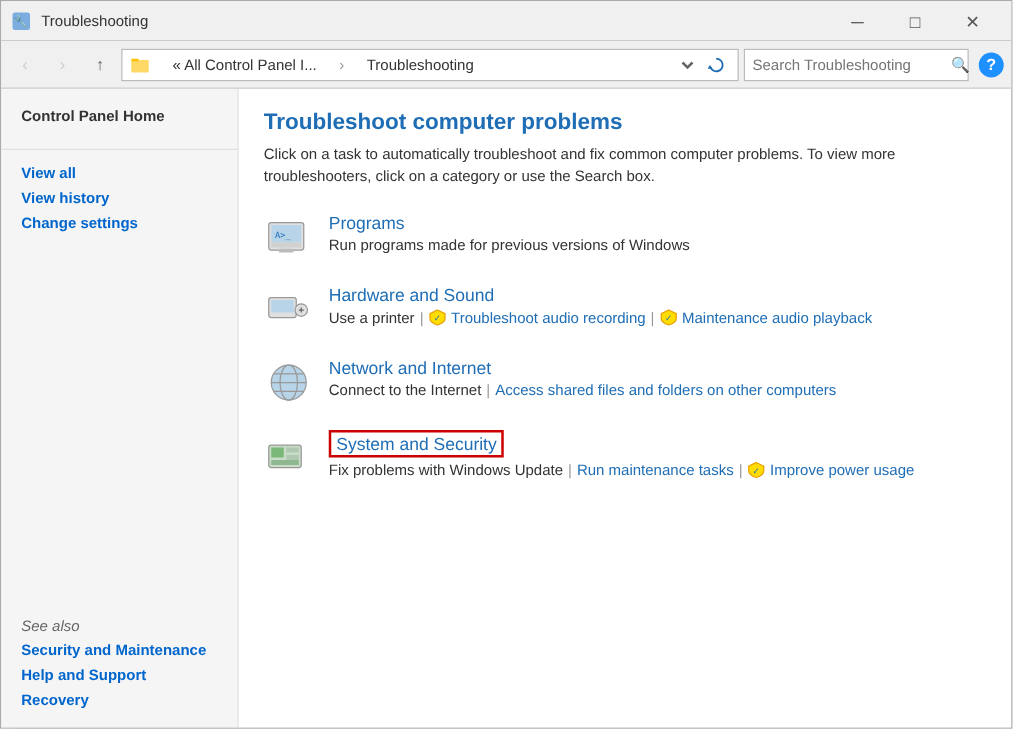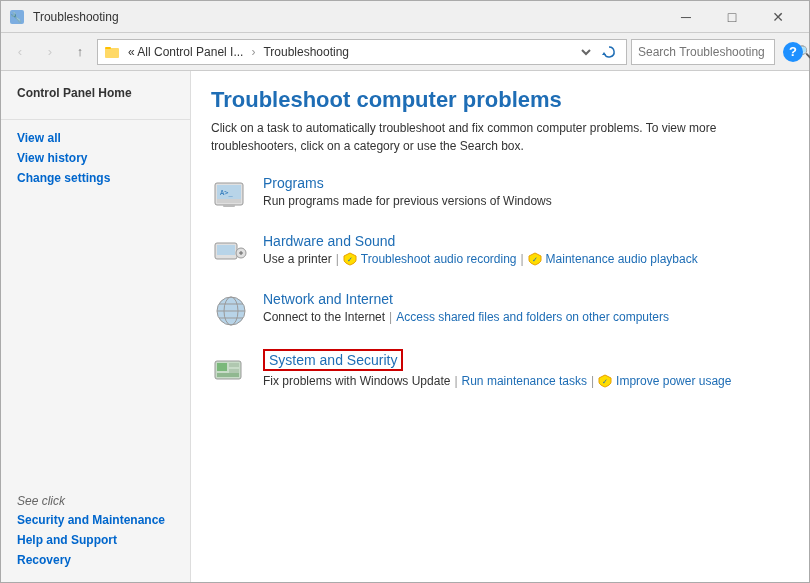--- a/index.html
+++ b/index.html
@@ -13,44 +13,44 @@
     .title-bar-icon { width: 16px; height: 16px; }
     .title-bar-title { font-size: 12px; color: #333; }
     .title-bar-controls { display: flex; gap: 0; }
     .title-btn { width: 46px; height: 32px; border: none; background: transparent; cursor: pointer; font-size: 14px; color: #555; display: flex; align-items: center; justify-content: center; }
 
     
     .address-bar { background: #f0f0f0; height: 38px; display: flex; align-items: center; padding: 0 6px; gap: 4px; border-bottom: 1px solid #ccc; }
     .nav-btn { width: 26px; height: 26px; border: 1px solid transparent; background: transparent; cursor: pointer; display: flex; align-items: center; justify-content: center; font-size: 13px; color: #666; border-radius: 2px; }
     .nav-btn.disabled { color: #ccc; cursor: default; }
     .address-box { flex: 1; height: 26px; border: 1px solid #bbb; background: #fff; display: flex; align-items: center; padding: 0 6px; font-size: 12px; color: #333; gap: 4px; }
-    .address-path { display: flex; align-items: center; gap: 8px; flex: 1; }
+    .address-path { display: flex; align-items: center; gap: 18px; flex: 1; }
     .address-separator { color: #999; }
     .address-link { color: #333; cursor: pointer; }
     .address-current { color: #333; }
     .address-refresh { width: 22px; height: 24px; border: none; background: transparent; cursor: pointer; display: flex; align-items: center; justify-content: center; font-size: 12px; color: #555; }
-    .search-box { width: 144px; height: 26px; border: 1px solid #bbb; background: #fff; display: flex; align-items: center; padding: 0 6px; gap: 4px; }
+    .search-box { width: 180px; height: 26px; border: 1px solid #bbb; background: #fff; display: flex; align-items: center; padding: 0 6px; gap: 4px; }
     .search-box input { border: none; outline: none; flex: 1; font-size: 12px; color: #999; background: transparent; }
     .search-icon { color: #999; font-size: 12px; }
 
     
     .help-circle { width: 20px; height: 20px; background: #1e90ff; border-radius: 50%; color: white; font-size: 13px; font-weight: bold; display: flex; align-items: center; justify-content: center; cursor: pointer; margin-left: 4px; }
 
     
     .main { display: flex; flex: 1; overflow: hidden; }
 
     
     .sidebar { width: 190px; min-width: 190px; background: #f5f5f5; border-right: 1px solid #ddd; padding: 12px 0; display: flex; flex-direction: column; }
     .sidebar-link { padding: 3px 16px; color: #0066cc; font-size: 12px; cursor: pointer; text-decoration: none; display: block; font-weight: bold; }
     .sidebar-spacer { flex: 1; }
     .see-also-title { padding: 6px 16px 2px 16px; font-size: 12px; color: #666; font-style: italic; }
 
     
     .content { flex: 1; padding: 16px 20px; overflow-y: auto; background: #fff; }
-    .page-title { font-size: 22px; color: #1e6db5; margin-bottom: 6px; }
+    .page-title { font-size: 18px; color: #1e6db5; margin-bottom: 6px; }
     .page-desc { font-size: 12px; color: #333; margin-bottom: 20px; line-height: 1.5; }
 
     
     .category-item { display: flex; align-items: flex-start; margin-bottom: 18px; gap: 12px; }
     .cat-icon { width: 40px; height: 40px; min-width: 40px; display: flex; align-items: center; justify-content: center; }
     .cat-icon svg { width: 36px; height: 36px; }
     .cat-content { flex: 1; }
     .cat-title { font-size: 14px; color: #1e6db5; cursor: pointer; margin-bottom: 3px; }
     .cat-title.highlighted { border: 2px solid #cc0000; padding: 1px 4px; display: inline-block; color: #1e6db5; }
     .cat-subtitle { font-size: 12px; color: #333; margin-bottom: 3px; }
@@ -123,21 +123,21 @@
       <a class="sidebar-link" style="font-weight:600; color:#333; cursor:pointer; margin-bottom:8px;">Control Panel Home</a>
 
       <hr class="section-divider">
 
       <a class="sidebar-link">View all</a>
       <a class="sidebar-link">View history</a>
       <a class="sidebar-link">Change settings</a>
 
       <div class="sidebar-spacer"></div>
 
-      <div class="see-also-title">See click</div>
+      <div class="see-also-title">See also</div>
       <a class="sidebar-link">Security and Maintenance</a>
       <a class="sidebar-link">Help and Support</a>
       <a class="sidebar-link">Recovery</a>
     </div>
 
     <div class="content">
       <h1 class="page-title">Troubleshoot computer problems</h1>
       <p class="page-desc">Click on a task to automatically troubleshoot and fix common computer problems. To view more troubleshooters, click on a category or use the Search box.</p>
 
       <div class="category-item">

